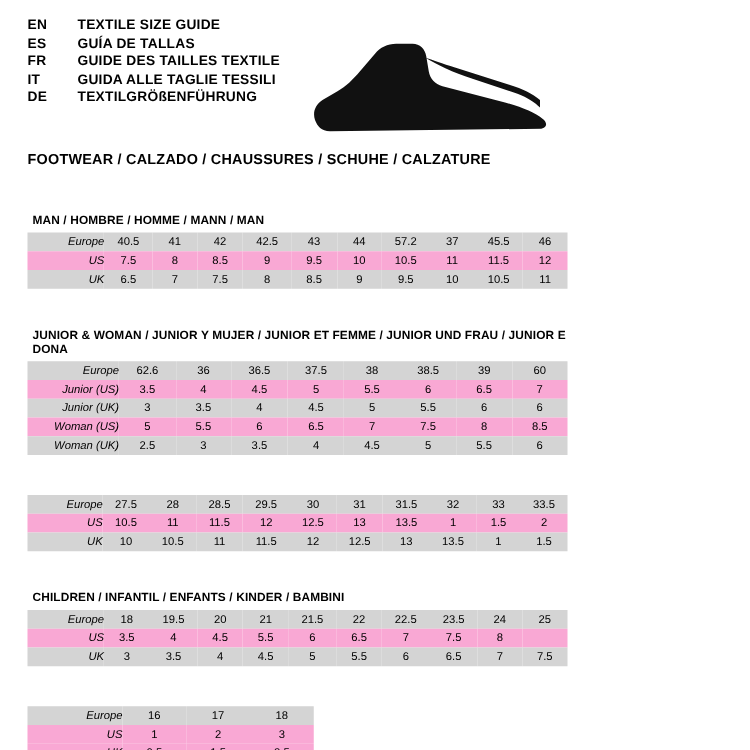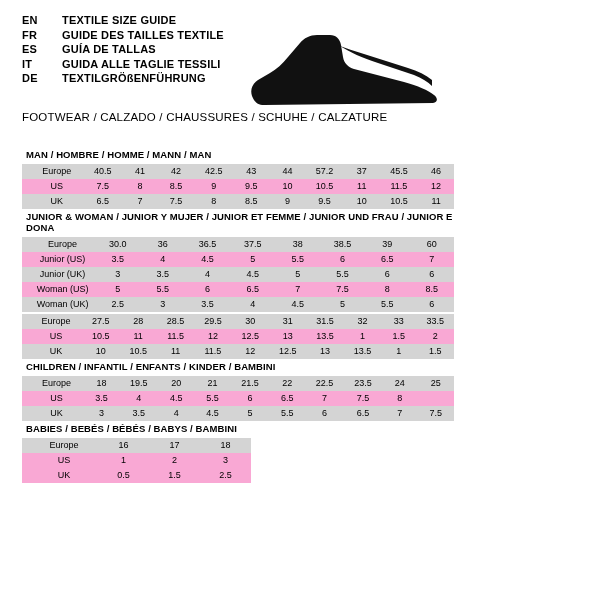--- a/index.html
+++ b/index.html
@@ -45,49 +45,50 @@
   .shoe-wrap {
     width: 200px;
     height: 80px;
     margin-right: 10px;
     margin-top: 16px;
   }
   .shoe-wrap svg { display: block; }
 
   .footwear-title {
     font-size: 11.5px;
-    font-weight: normal;
-    margin-top: 1px;
+    font-weight: bold;
+    margin-top: 12px;
     letter-spacing: 0.2px;
   }
 
   
-  .group { margin-top: 2px; }
-  .group.first { margin-top: 26px; }
+  .group { margin-top: 32px; }
+  .group.first { margin-top: 37px; }
   .group-title {
     font-size: 9.5px;
     font-weight: bold;
     padding: 0 0 4px 4px;
     letter-spacing: 0.1px;
   }
   table.sizes {
     border-collapse: collapse;
     font-size: 9px;
     table-layout: fixed;
   }
   table.sizes td {
     height: 15px;
     line-height: 15px;
     padding: 0;
     text-align: center;
     white-space: nowrap;
   }
   table.sizes td.label {
-    text-align: center;
+    text-align: right;
     padding-left: 8px;
+    font-style: italic;
   }
   tr.shaded td { background: #d4d4d4; }
   tr.plain td { background: #f9a8d4; }
 
   .w-label { width: 76px; }
   .w-cell  { width: 51px; }
   .w-cell-babies { width: 51px; }
 </style>
 </head>
 <body>
@@ -95,26 +96,26 @@
 <div class="page">
 
   <div class="header">
     <table class="lang-table">
       <tbody>
         <tr>
           <td class="lang-code">EN</td>
           <td>TEXTILE SIZE GUIDE</td>
         </tr>
         <tr>
+          <td class="lang-code">ES</td>
+          <td>GUÍA DE TALLAS</td>
+        </tr>
+        <tr>
           <td class="lang-code">FR</td>
           <td>GUIDE DES TAILLES TEXTILE</td>
-        </tr>
-        <tr>
-          <td class="lang-code">ES</td>
-          <td>GUÍA DE TALLAS</td>
         </tr>
         <tr>
           <td class="lang-code">IT</td>
           <td>GUIDA ALLE TAGLIE TESSILI</td>
         </tr>
         <tr>
           <td class="lang-code">DE</td>
           <td>TEXTILGRÖßENFÜHRUNG</td>
         </tr>
       </tbody>
@@ -200,21 +201,21 @@
           <col class="w-cell">
           <col class="w-cell">
           <col class="w-cell">
           <col class="w-cell">
           <col class="w-cell">
           <col class="w-cell">
       </colgroup>
       <tbody>
         <tr class="shaded">
           <td class="label">Europe</td>
-          <td>30.0</td>
+          <td>62.6</td>
           <td>36</td>
           <td>36.5</td>
           <td>37.5</td>
           <td>38</td>
           <td>38.5</td>
           <td>39</td>
           <td>60</td>
         </tr>
         <tr class="plain">
           <td class="label">Junior (US)</td>
@@ -377,21 +378,20 @@
           <td>6</td>
           <td>6.5</td>
           <td>7</td>
           <td>7.5</td>
         </tr>
       </tbody>
     </table>
   </div>
 
   <div class="group">
-    <div class="group-title">BABIES / BEBÉS / BÉBÉS / BABYS / BAMBINI</div>
     <table class="sizes">
       <colgroup>
         <col class="w-label">
           <col class="w-cell-babies">
           <col class="w-cell-babies">
           <col class="w-cell-babies">
       </colgroup>
       <tbody>
         <tr class="shaded">
           <td class="label">Europe</td>

